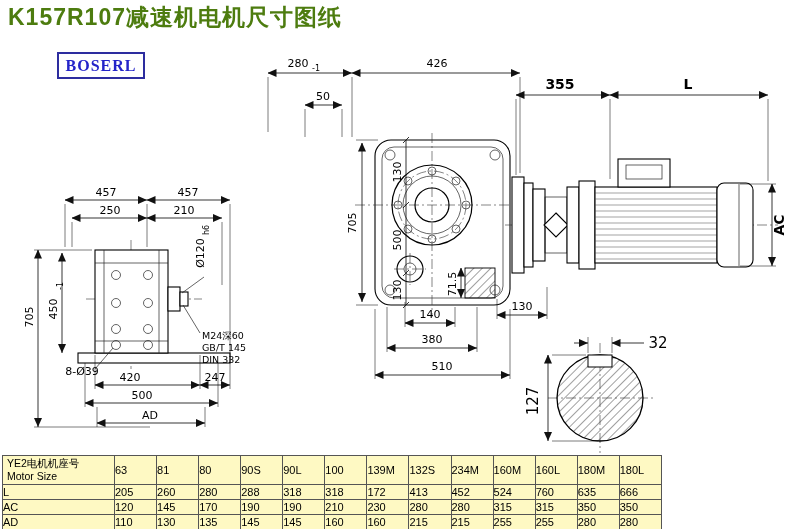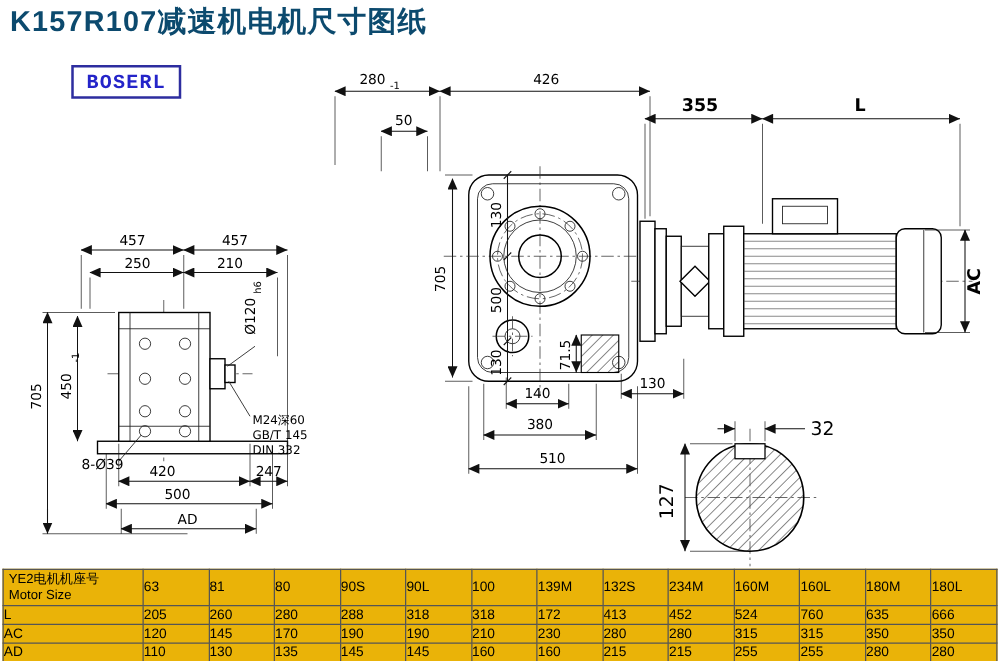--- a/index.html
+++ b/index.html
@@ -1,38 +1,38 @@
 <!DOCTYPE html>
 <html><head>
 <meta charset="utf-8">
 <style>
   *{margin:0;padding:0;box-sizing:border-box}
   html,body{width:800px;height:529px;background:#fff;overflow:hidden;position:relative;
     font-family:"Liberation Sans",sans-serif}
-  .title{position:absolute;left:8px;top:2px;font-size:23px;font-weight:bold;color:#0c4a6e;letter-spacing:1px}
+  .title{position:absolute;left:8px;top:2px;font-size:23px;font-weight:bold;color:#4d7c0f;letter-spacing:1px}
   .logo{position:absolute;left:57px;top:52px;width:88px;height:27px;border:2px solid #2d2d9f;
-    display:flex;align-items:center;justify-content:center;font-family:Liberation Mono, monospace;
+    display:flex;align-items:center;justify-content:center;font-family:Liberation Serif, serif;
     font-weight:bold;font-size:16px;color:#2424c9;letter-spacing:1px;background:#fff}
   svg.drawing{position:absolute;left:0;top:37px}
   
   .part{stroke:#000;stroke-width:1.2;fill:none}
   .partf{stroke:#000;stroke-width:1.1;fill:#fff}
   .thin{stroke:#222;stroke-width:.7;fill:none}
   .fin{stroke:#444;stroke-width:.5}
   .dim{stroke:#111;stroke-width:.85;fill:none}
   .ext{stroke:#111;stroke-width:.55;fill:none}
   .cl{stroke:#333;stroke-width:.6;stroke-dasharray:10 3 2 3;fill:none}
   .dtxt{font:11px "DejaVu Sans",sans-serif;fill:#000;text-anchor:middle}
   .big{font:bold 14px "DejaVu Sans",sans-serif;fill:#000;text-anchor:middle}
   .huge{font:15px "DejaVu Sans",sans-serif;fill:#000;text-anchor:middle}
   .sm{font:8px "DejaVu Sans",sans-serif;fill:#000;text-anchor:middle}
   .ltxt{font:9.5px "DejaVu Sans",sans-serif;fill:#000;text-anchor:start}
   
-  table.size-table{position:absolute;left:2px;top:455px;width:796px;border-collapse:collapse;
-    table-layout:fixed;font-size:11px;color:#000;background:#eab308}
+  table.size-table{position:absolute;left:2px;top:455px;width:660px;border-collapse:collapse;
+    table-layout:fixed;font-size:11px;color:#000;background:#fef9c3}
   .size-table td{border:1px solid #555;text-align:left;padding:0;height:15px;line-height:14px;
     overflow:hidden;white-space:nowrap}
   .size-table td.first{width:112px;text-align:left;padding-left:4px;font-size:10.5px;line-height:13px}
   .size-table tr.hdr td{height:29px}
 </style>
 </head>
 <body>
 
 <div class="title">K157R107减速机电机尺寸图纸</div>
 <div class="logo">BOSERL</div>

